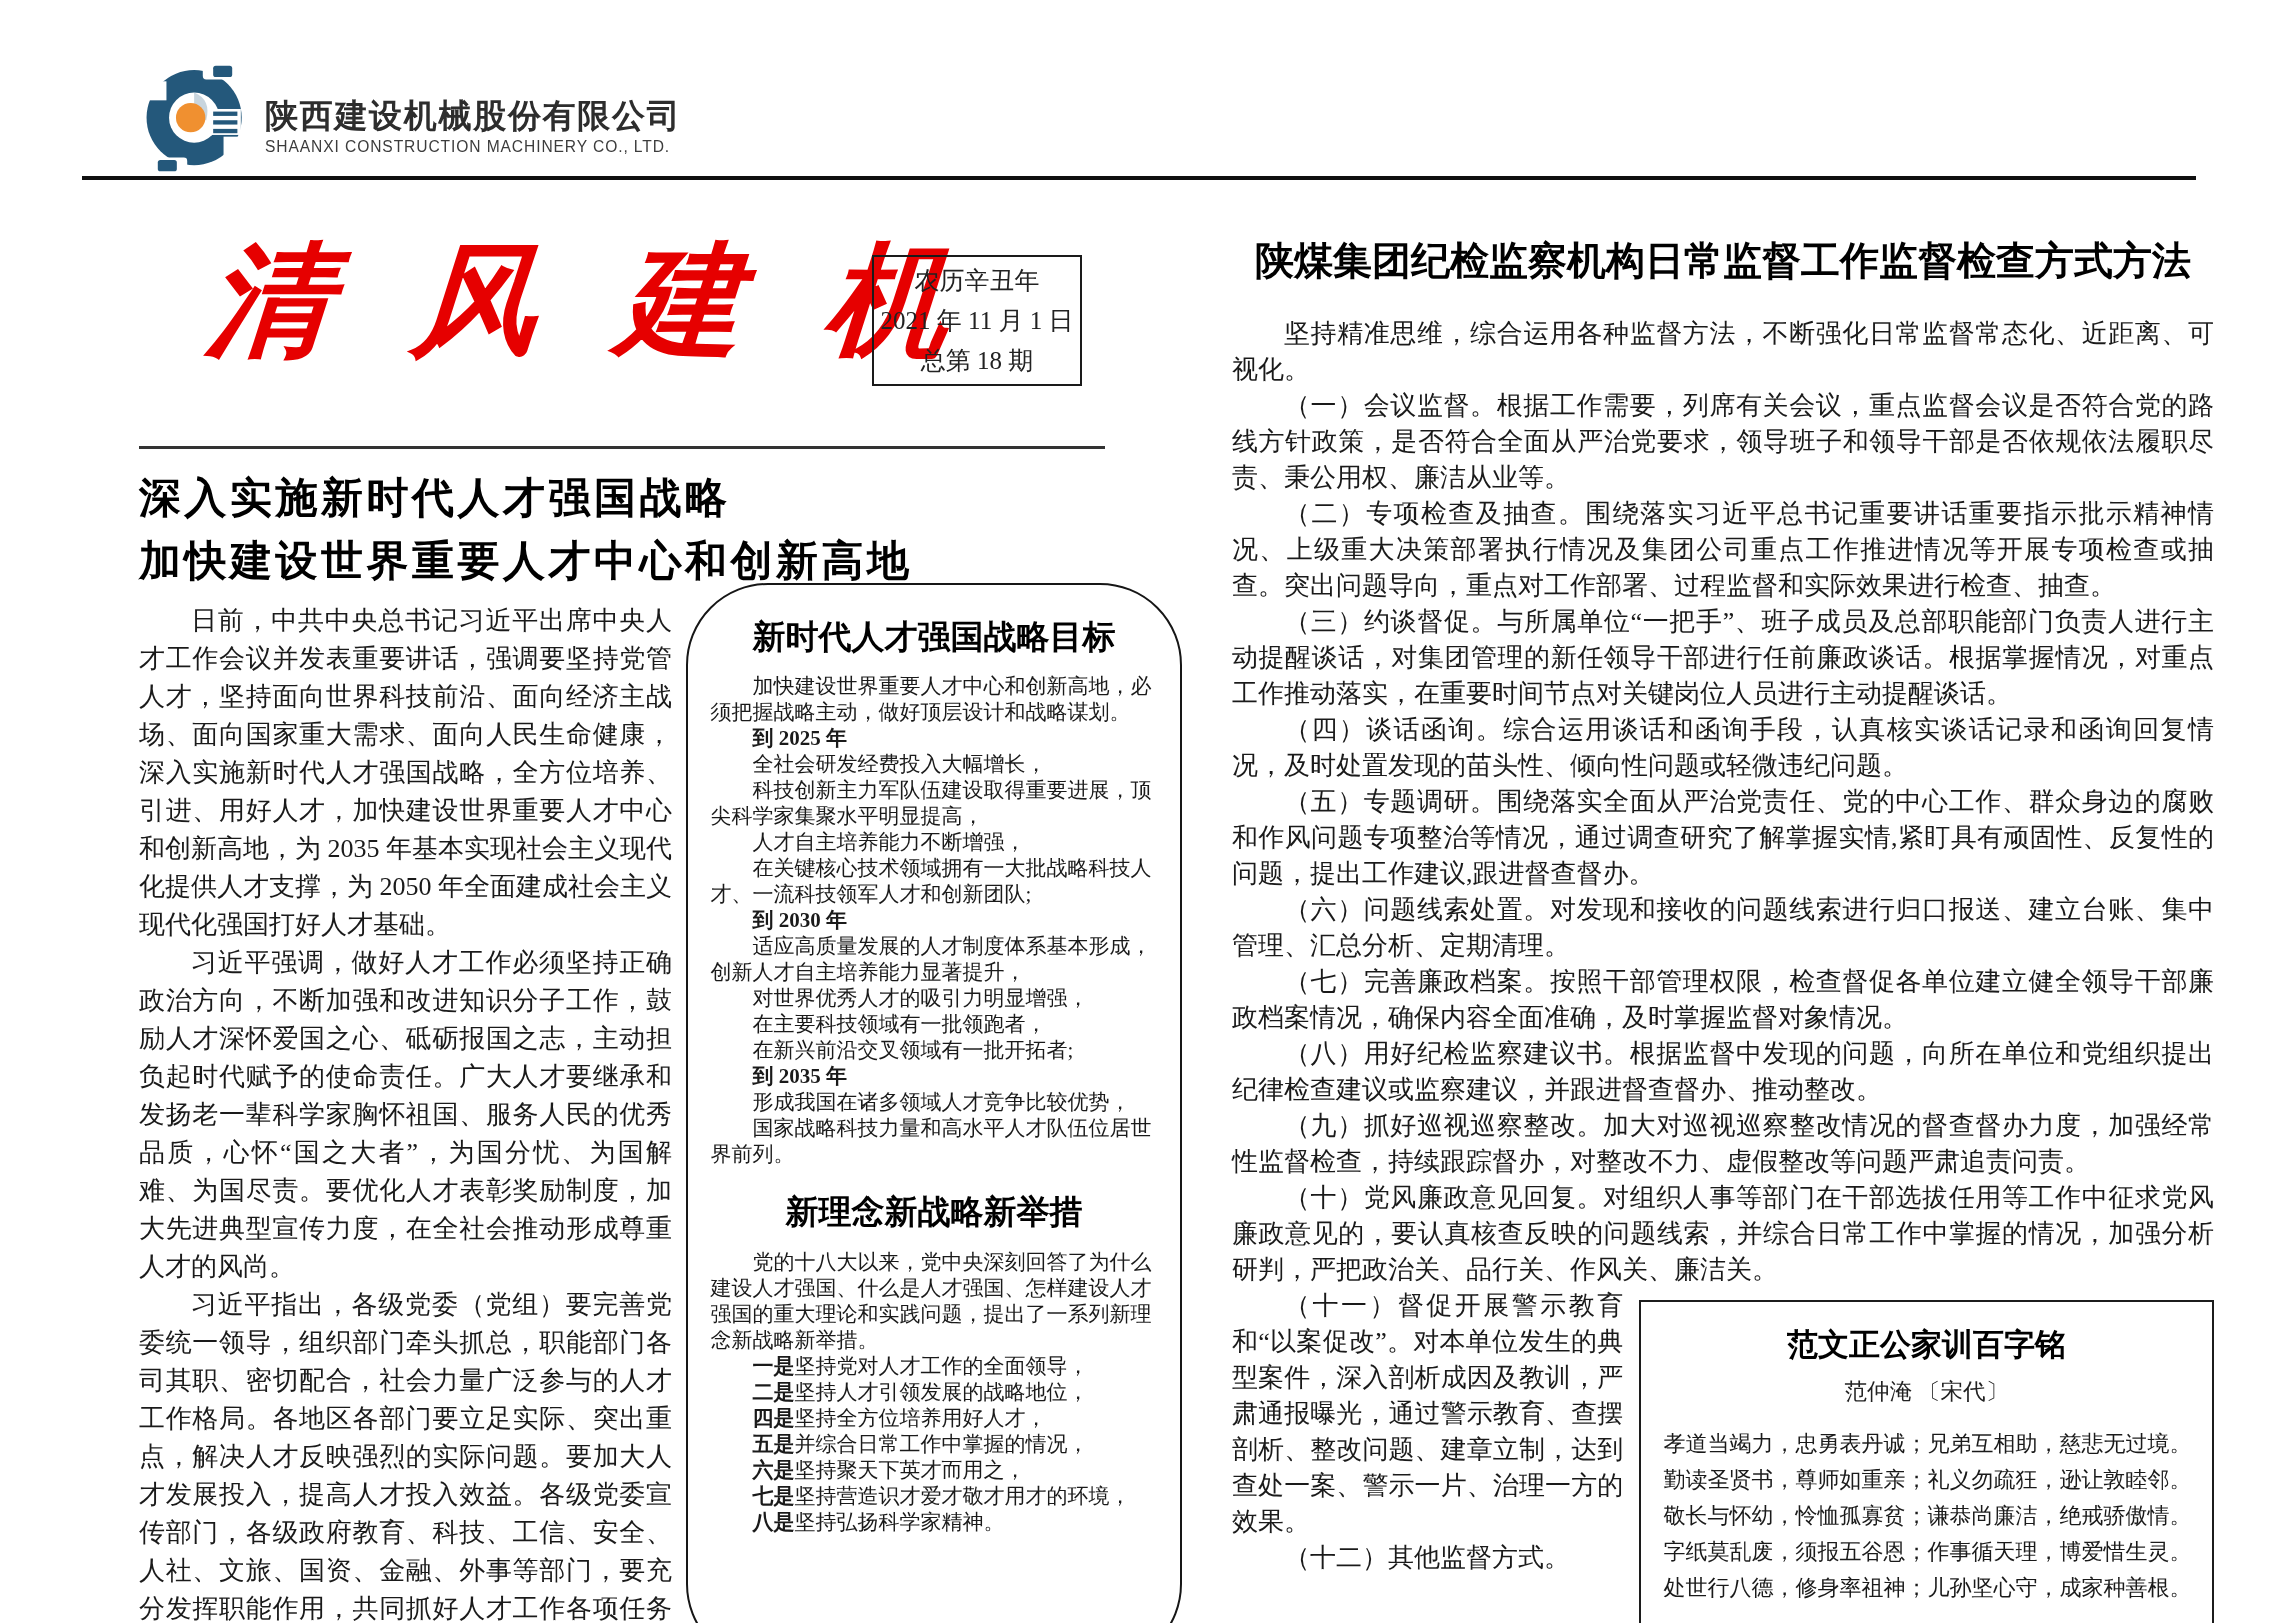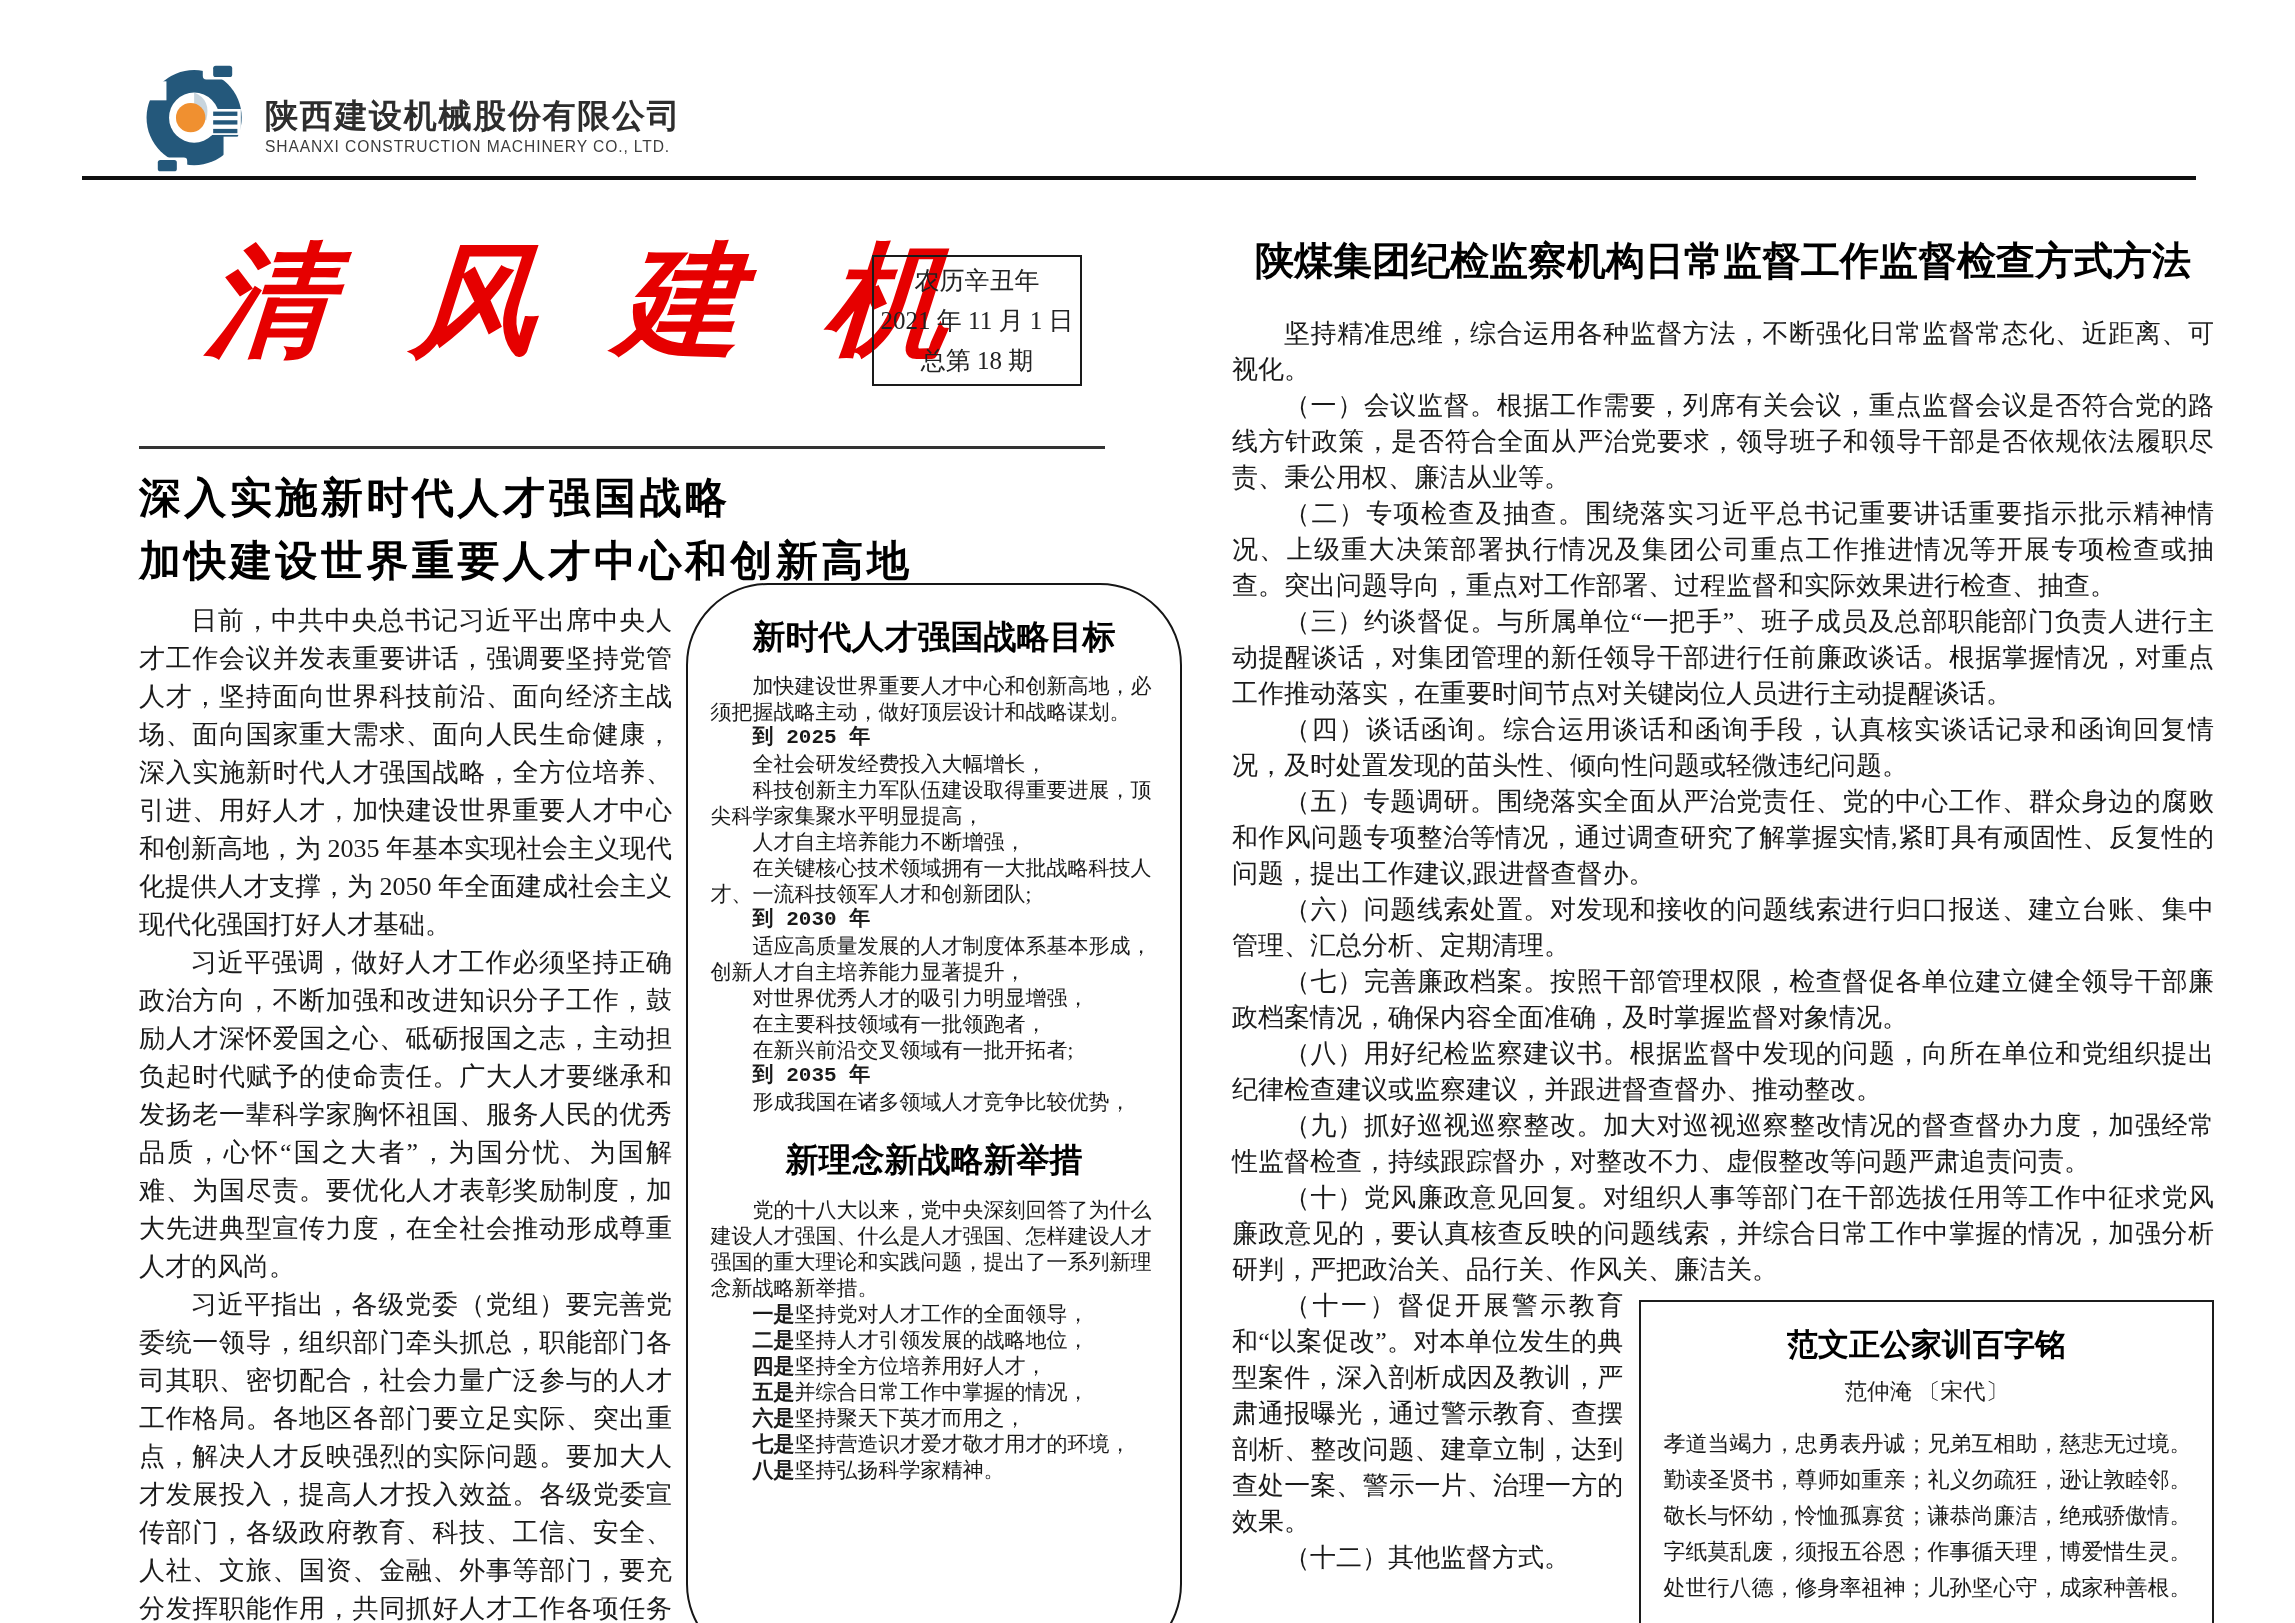--- a/index.html
+++ b/index.html
@@ -32,21 +32,21 @@
   .left-body{width:533px;margin-top:19px;font-size:26px;line-height:38px;text-align:justify;color:#1a1a1a;}
   .left-body p{margin:0;text-indent:2em;}
 
   
   .strategy-box{flex:1;border:2.6px solid #161616;border-radius:82px;
                 padding:21px 22.6px 26px 22.6px;font-size:21px;line-height:26px;color:#1a1a1a;}
   .sb-heading{font-family:"Liberation Sans","DejaVu Sans",sans-serif;font-weight:bold;
               font-size:33px;text-align:center;margin:12px 0 17.4px 0;color:#000;line-height:38px;}
   .sb-heading.second{margin-top:26px;}
   .sb-par{text-indent:2em;margin:0;}
-  .sb-label{font-family:Liberation Mono, monospace;font-weight:bold;text-indent:2em;}
+  .sb-label{font-family:Liberation Serif, serif;font-weight:bold;text-indent:2em;}
   .sb-item{text-indent:2em;}
   .sb-measure{text-indent:2em;}
   .sb-measure b{font-family:Liberation Sans, sans-serif;}
 
   
   .right-col{position:absolute;left:1232px;top:217px;width:982px;}
   .right-title{font-family:"Liberation Sans","DejaVu Sans",sans-serif;font-weight:bold;
                font-size:39px;text-align:center;line-height:49px;margin:19px 0 31px 0;color:#000;}
   .right-col p.rp{margin:0;font-size:26px;line-height:36px;text-align:justify;
                   text-indent:2em;color:#1a1a1a;}
@@ -126,20 +126,21 @@
       <div class="sb-item">在关键核心技术领域拥有一大批战略科技人才、一流科技领军人才和创新团队;</div>
 
       <div class="sb-label">到 2030 年</div>
       <div class="sb-item">适应高质量发展的人才制度体系基本形成，创新人才自主培养能力显著提升，</div>
       <div class="sb-item">对世界优秀人才的吸引力明显增强，</div>
       <div class="sb-item">在主要科技领域有一批领跑者，</div>
       <div class="sb-item">在新兴前沿交叉领域有一批开拓者;</div>
 
       <div class="sb-label">到 2035 年</div>
       <div class="sb-item">形成我国在诸多领域人才竞争比较优势，</div>
+      <div class="sb-item">国家战略科技力量和高水平人才队伍位居世界前列。</div>
 
       <div class="sb-heading second">新理念新战略新举措</div>
       <p class="sb-par">党的十八大以来，党中央深刻回答了为什么建设人才强国、什么是人才强国、怎样建设人才强国的重大理论和实践问题，提出了一系列新理念新战略新举措。</p>
 
       <div class="sb-measure"><b>一是</b><span>坚持党对人才工作的全面领导，</span></div>
       <div class="sb-measure"><b>二是</b><span>坚持人才引领发展的战略地位，</span></div>
       <div class="sb-measure"><b>四是</b><span>坚持全方位培养用好人才，</span></div>
       <div class="sb-measure"><b>五是</b><span>并综合日常工作中掌握的情况，</span></div>
       <div class="sb-measure"><b>六是</b><span>坚持聚天下英才而用之，</span></div>
       <div class="sb-measure"><b>七是</b><span>坚持营造识才爱才敬才用才的环境，</span></div>

